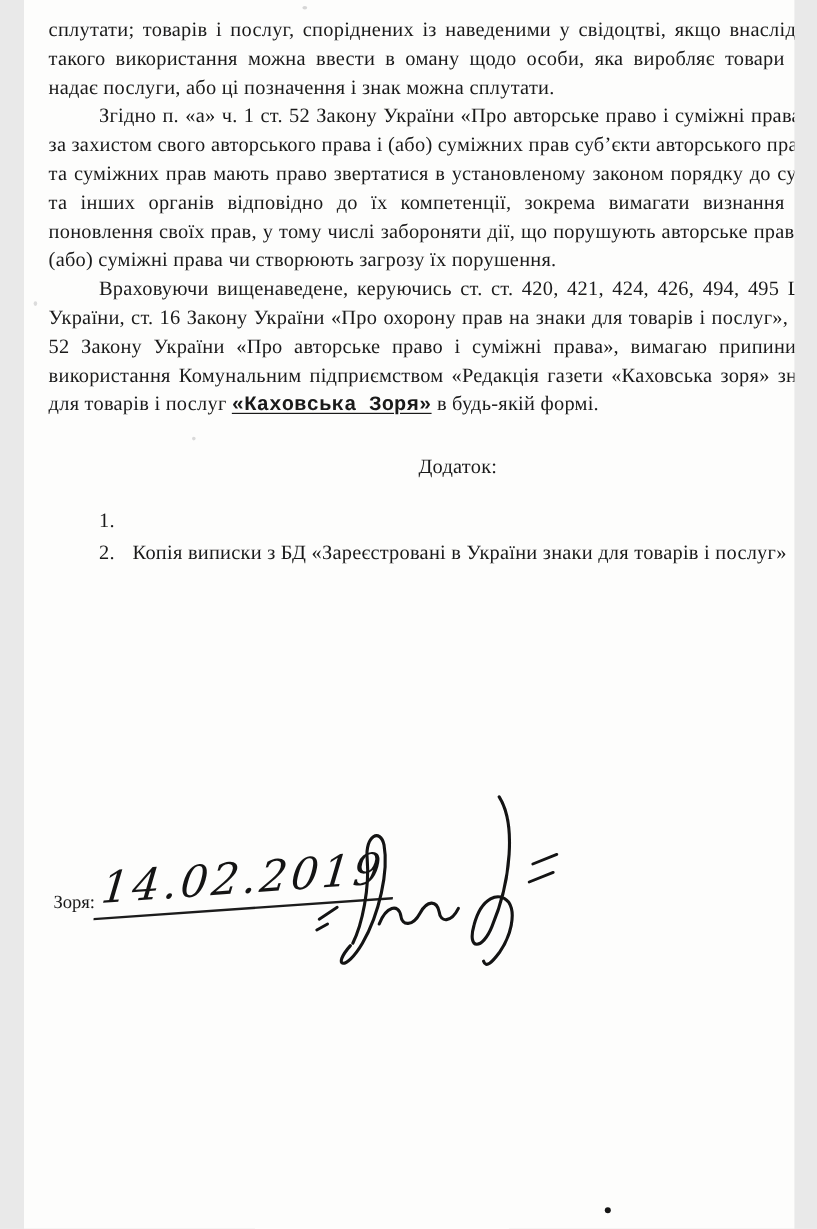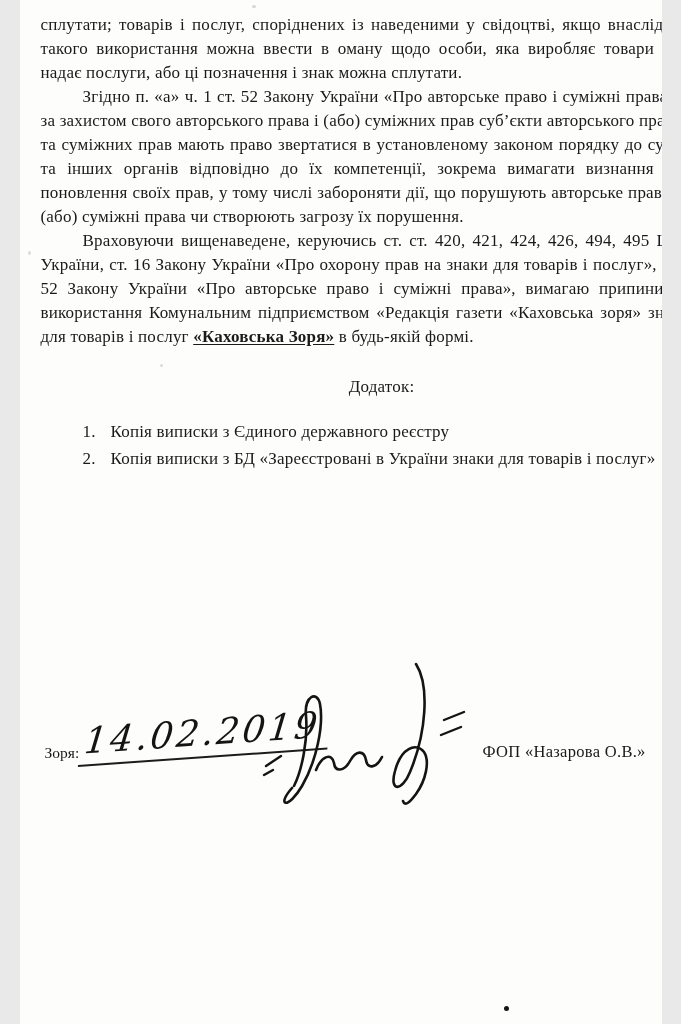--- a/index.html
+++ b/index.html
@@ -14,21 +14,21 @@
     font-family:"Liberation Serif","DejaVu Serif",serif;
   }
   .content {
     position:absolute; left:21px; top:13px; width:640px;
     font-size:17px; line-height:24px; letter-spacing:0.2px;
     text-align:justify;
   }
   p.para { margin:0; text-indent:42px; }
   p.para.noindent { text-indent:0; }
   p.para.tight { letter-spacing:-0.1px; word-spacing:-1px; }
-  .mark { font-weight:bold; text-decoration:underline; text-underline-offset:2px; }
+  .mark { font-weight:bold; text-decoration:underline; text-underline-offset:2px;font-family:Liberation Mono, monospace; }
   .attach-title { margin:26px 0 0 42px; text-align:center; }
   .attach-list { margin-top:19px; text-align:left; }
   .attach-item { display:flex; line-height:27px; margin-left:42px; }
   .attach-item .num { width:28px; flex:0 0 28px; }
   .date-label { position:absolute; left:25px; top:744px; font-size:15.5px; }
   .date-hand {
     position:absolute; left:60px; top:712px;
     font-family:"DejaVu Serif",serif; font-style:italic;
     font-size:36px; letter-spacing:3px; color:#141414;
     transform:rotate(-4deg) skewX(-10deg);
@@ -55,41 +55,39 @@
 
   <div class="content">
     <p class="para noindent">сплутати; товарів і послуг, споріднених із наведеними у свідоцтві, якщо внаслідок такого використання можна ввести в оману щодо особи, яка виробляє товари чи надає послуги, або ці позначення і знак можна сплутати.</p>
     <p class="para">Згідно п. «а» ч. 1 ст. 52 Закону України «Про авторське право і суміжні права», за захистом свого авторського права і (або) суміжних прав суб’єкти авторського права та суміжних прав мають право звертатися в установленому законом порядку до суду та інших органів відповідно до їх компетенції, зокрема вимагати визнання та поновлення своїх прав, у тому числі забороняти дії, що порушують авторське право і (або) суміжні права чи створюють загрозу їх порушення.</p>
     <p class="para"><span>Враховуючи вищенаведене, керуючись ст. ст. 420, 421, 424, 426, 494, 495 ЦК України, ст. 16 Закону України «Про охорону прав на знаки для товарів і послуг», ст. 52 Закону України «Про авторське право і суміжні права», вимагаю припинити використання Комунальним підприємством «Редакція газети «Каховська зоря» знак для товарів і послуг </span><span class="mark">«Каховська Зоря»</span><span> в будь-якій формі.</span></p>
 
     <p class="attach-title">Додаток:</p>
     <div class="attach-list">
       <div class="attach-item">
         <span class="num">1.</span>
-        <span class="txt">Копія виписки з Єдиного державного реєстру</span>
       </div>
       <div class="attach-item">
         <span class="num">2.</span>
         <span class="txt">Копія виписки з БД «Зареєстровані в України знаки для товарів і послуг»</span>
       </div>
     </div>
   </div>
 
   <span class="date-label">Зоря:</span>
   <span class="date-hand">14.02.2019</span>
 
   <svg class="signature-svg" width="212" height="152" viewBox="0 0 212 152" fill="none">
     <path d="M8,108 L23,98 M6,117 L15,112" stroke="#141414" stroke-width="2.4" stroke-linecap="round"></path>
     <path d="M34,130 C18,148 30,152 44,128 C58,104 66,68 62,46 C59,32 46,38 48,58 C50,82 44,112 36,128
              M58,112 C64,97 74,95 76,105 C77,114 86,114 92,103 C98,92 106,92 108,102 C109,111 118,111 124,99" stroke="#141414" stroke-width="2.6" stroke-linecap="round" stroke-linejoin="round"></path>
     <path d="M158,6 C172,28 168,76 152,114 C144,134 131,134 137,113 C143,90 158,84 166,94 C172,103 168,122 158,136 C152,144 147,149 145,143" stroke="#141414" stroke-width="2.6" stroke-linecap="round" stroke-linejoin="round"></path>
     <path d="M186,62 L206,54 M183,77 L203,69" stroke="#141414" stroke-width="2.4" stroke-linecap="round"></path>
   </svg>
 
-  <div class="signer">ФОП «Назарова О.В.»</div>
 
   <div class="dot"></div>
   <div class="speck s1"></div>
   <div class="speck s2"></div>
   <div class="speck s3"></div>
   <div class="speck s4"></div>
 
 </div>
 
 </body></html>

